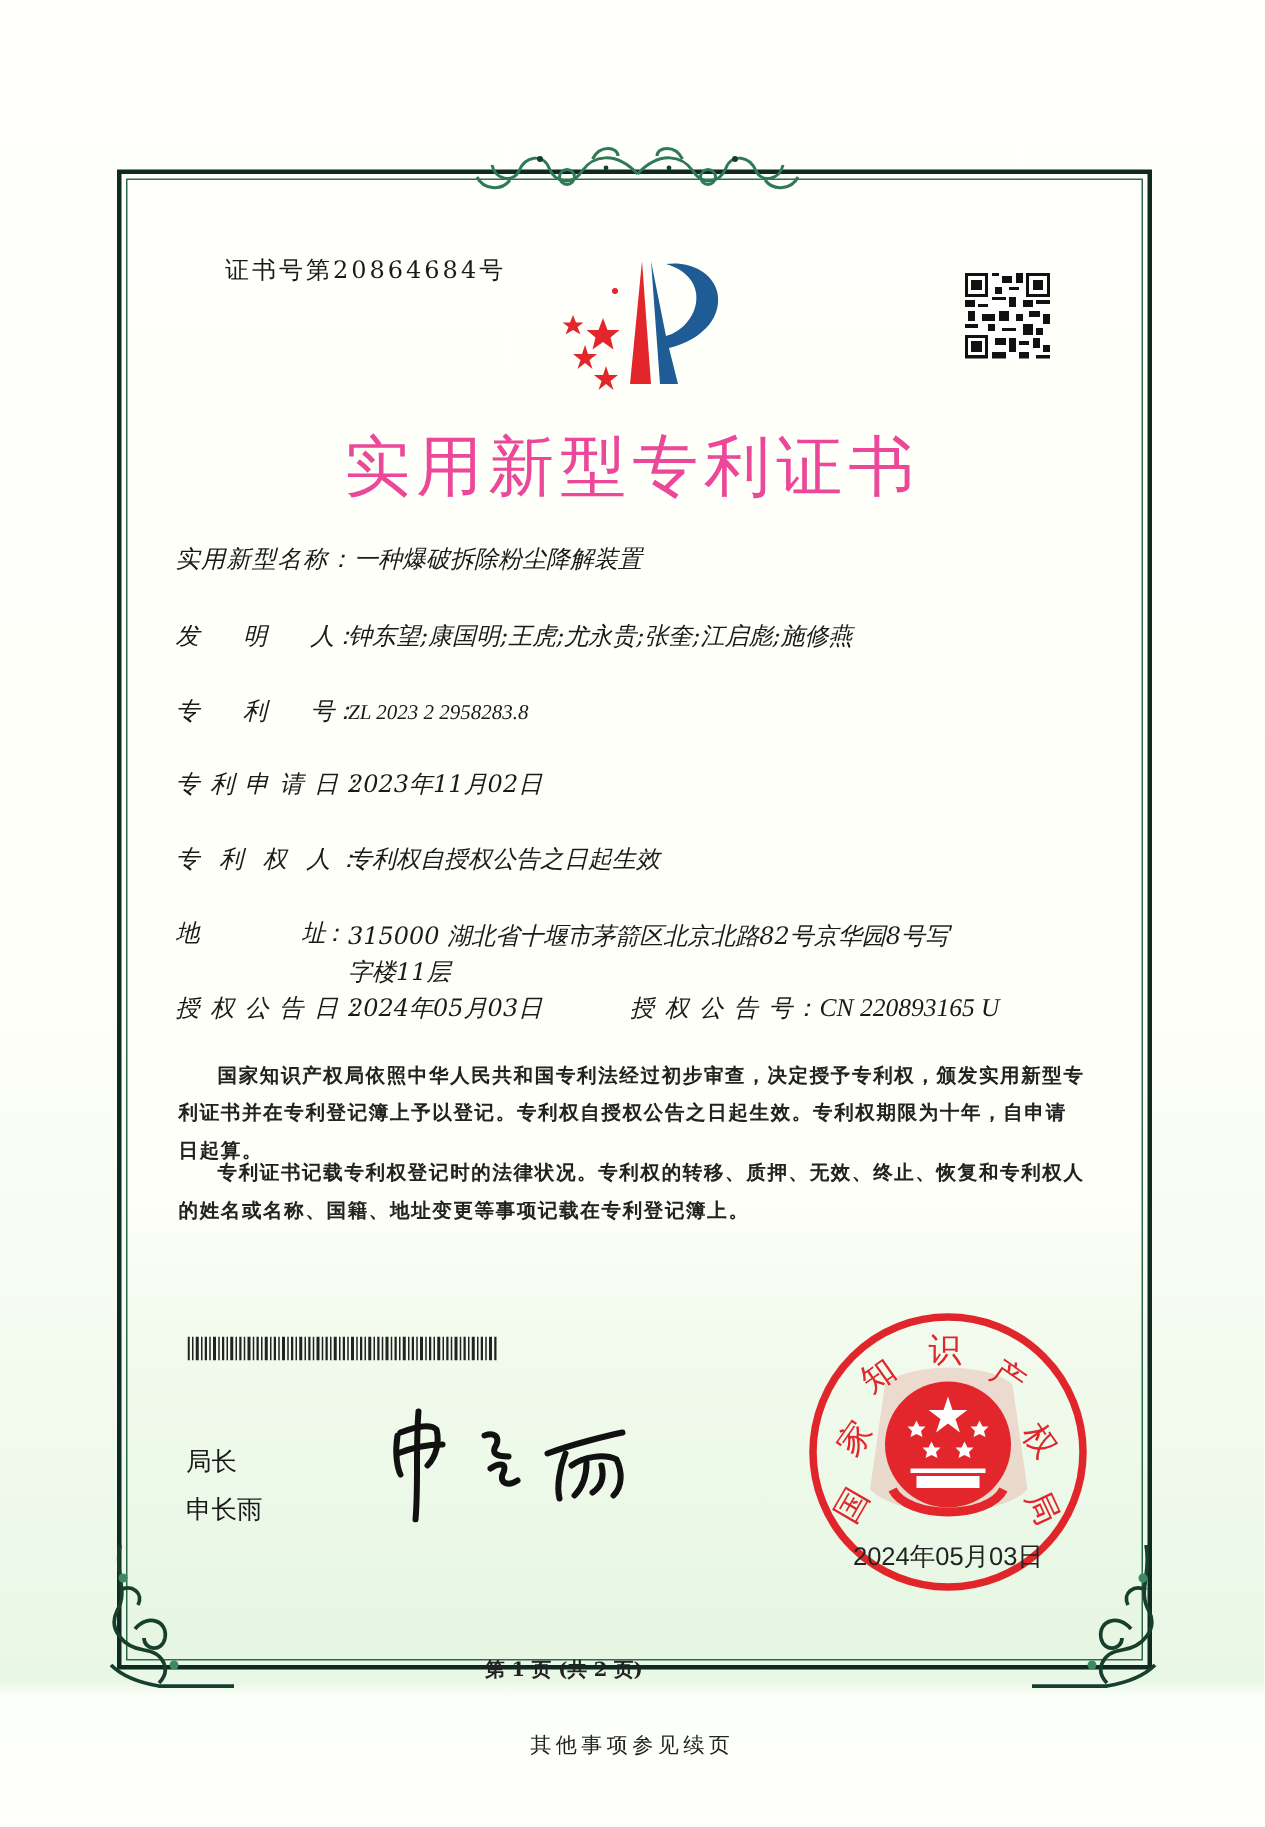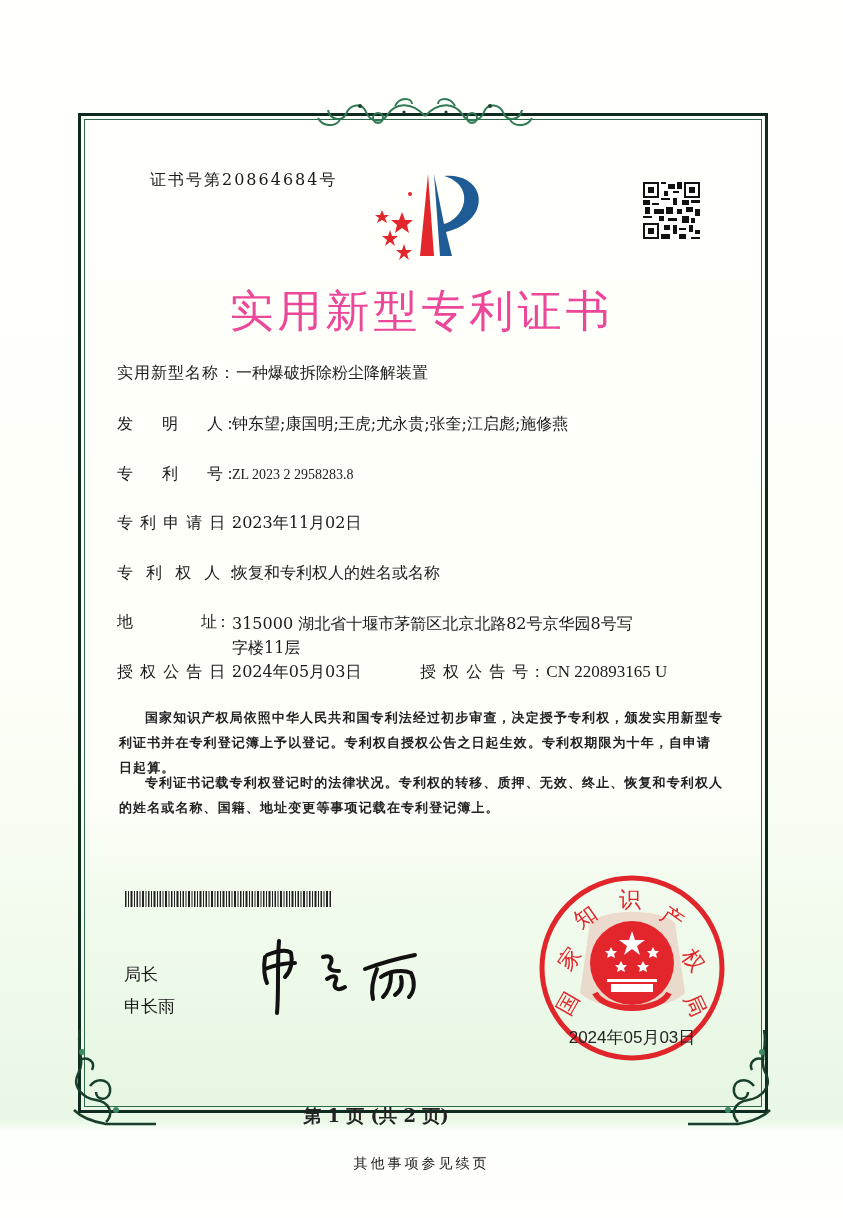--- a/index.html
+++ b/index.html
@@ -31,37 +31,37 @@
   .cert-no {
     position:absolute; left:118px; top:170px; font-size:16px; letter-spacing:2px;margin-left:32px;
   }
   .logo { position:absolute; left:360px; top:170px; width:130px; height:90px; }
   .qr { position:absolute; left:643px; top:182px; width:57px; height:57px; }
   .title {
     position:absolute; left:0; width:843px; top:282px; text-align:center;
     font-family:"DejaVu Sans", "Liberation Sans", sans-serif;
     font-size:44px; letter-spacing:4px; color:#ec4899;
   }
-  .row { position:absolute; left:117px; font-size:16px; white-space:nowrap; }
+  .row { position:absolute; left:117px; font-size:16px; white-space:nowrap;font-style:italic; }
   .lbl { display:inline-block; letter-spacing:0; }
   .val { display:inline-block; }
   .para {
     position:absolute; left:119px; width:606px; font-size:13px; line-height:25px;
     letter-spacing:1.1px; text-indent:2em; font-weight:bold; color:#222;
   }
   .barcode { position:absolute; left:125px; top:891px; width:208px; height:16px; }
   .director {
     position:absolute; left:124px; font-family:Liberation Sans, sans-serif;
     font-size:17px;
   }
   .signature { position:absolute; left:255px; top:935px; width:175px; height:80px; }
   .seal { position:absolute; left:535px; top:873px; width:195px; height:190px; }
   .page-num {
     position:absolute; left:0; width:752px; top:1104px; text-align:center;
-    font-size:18px; font-weight:bold; color:#222;
+    font-size:13px; font-weight:bold; color:#222;
   }
   .continue {
     position:absolute; left:0; width:843px; top:1155px; text-align:center;
     font-size:14px; letter-spacing:3px; font-weight:normal; color:#222;
   }
 </style>
 </head>
 <body>
 
 <div class="page-bg"></div>
@@ -180,21 +180,21 @@
 <div class="row" style="top:414px">
   <span class="lbl" style="width:115px;letter-spacing:-1px">发　　明　　人：</span><span class="val">钟东望;康国明;王虎;尤永贵;张奎;江启彪;施修燕</span>
 </div>
 <div class="row" style="top:464px">
   <span class="lbl" style="width:115px;letter-spacing:-1px">专　　利　　号：</span><span class="val" style="font-family:'Liberation Serif',serif;font-size:14px">ZL 2023 2 2958283.8</span>
 </div>
 <div class="row" style="top:513px">
   <span class="lbl" style="width:115px;letter-spacing:1px">专 利 申 请 日：</span><span class="val">2023年11月02日</span>
 </div>
 <div class="row" style="top:563px">
-  <span class="lbl" style="width:115px;letter-spacing:4px">专 利 权 人：</span><span class="val">恢复和专利权人的姓名或名称</span>
+  <span class="lbl" style="width:115px;letter-spacing:4px">专 利 权 人：</span><span class="val">专利权自授权公告之日起生效</span>
 </div>
 <div class="row" style="top:612px">
   <span class="lbl" style="width:115px;letter-spacing:-2px;vertical-align:top">地　　　　　址：</span><span class="val" style="vertical-align:top;line-height:24px">
     <span>315000 湖北省十堰市茅箭区北京北路82号京华园8号写</span><br>
     <span>字楼11层</span>
   </span>
 </div>
 <div class="row" style="top:662px">
   <span class="lbl" style="width:115px;letter-spacing:1px">授 权 公 告 日：</span><span class="val">2024年05月03日</span>
 </div>

